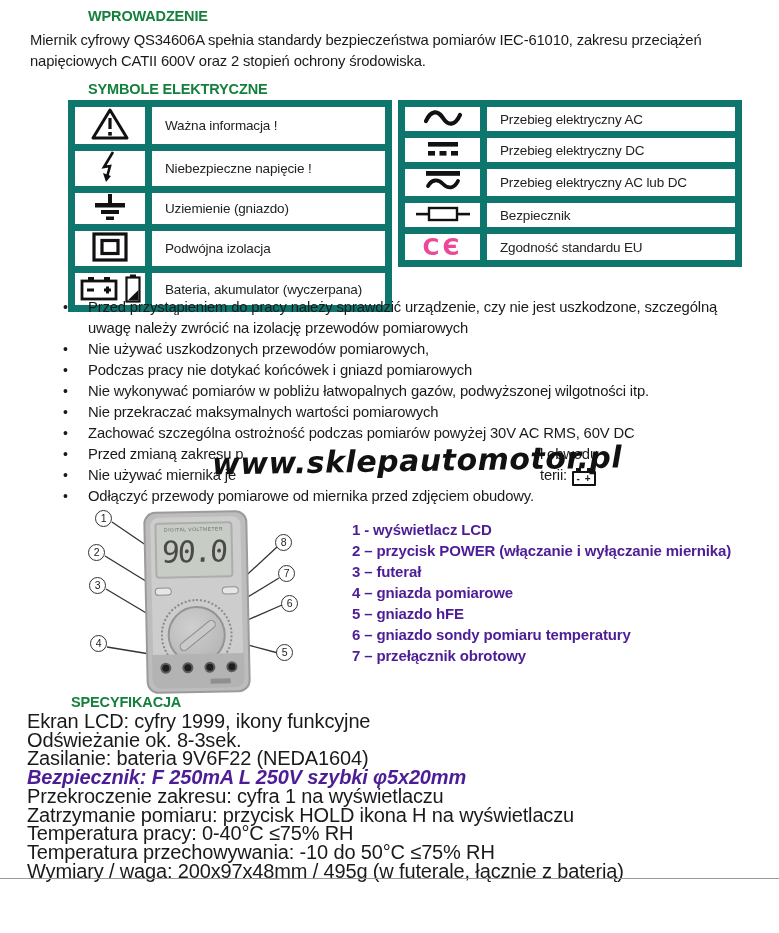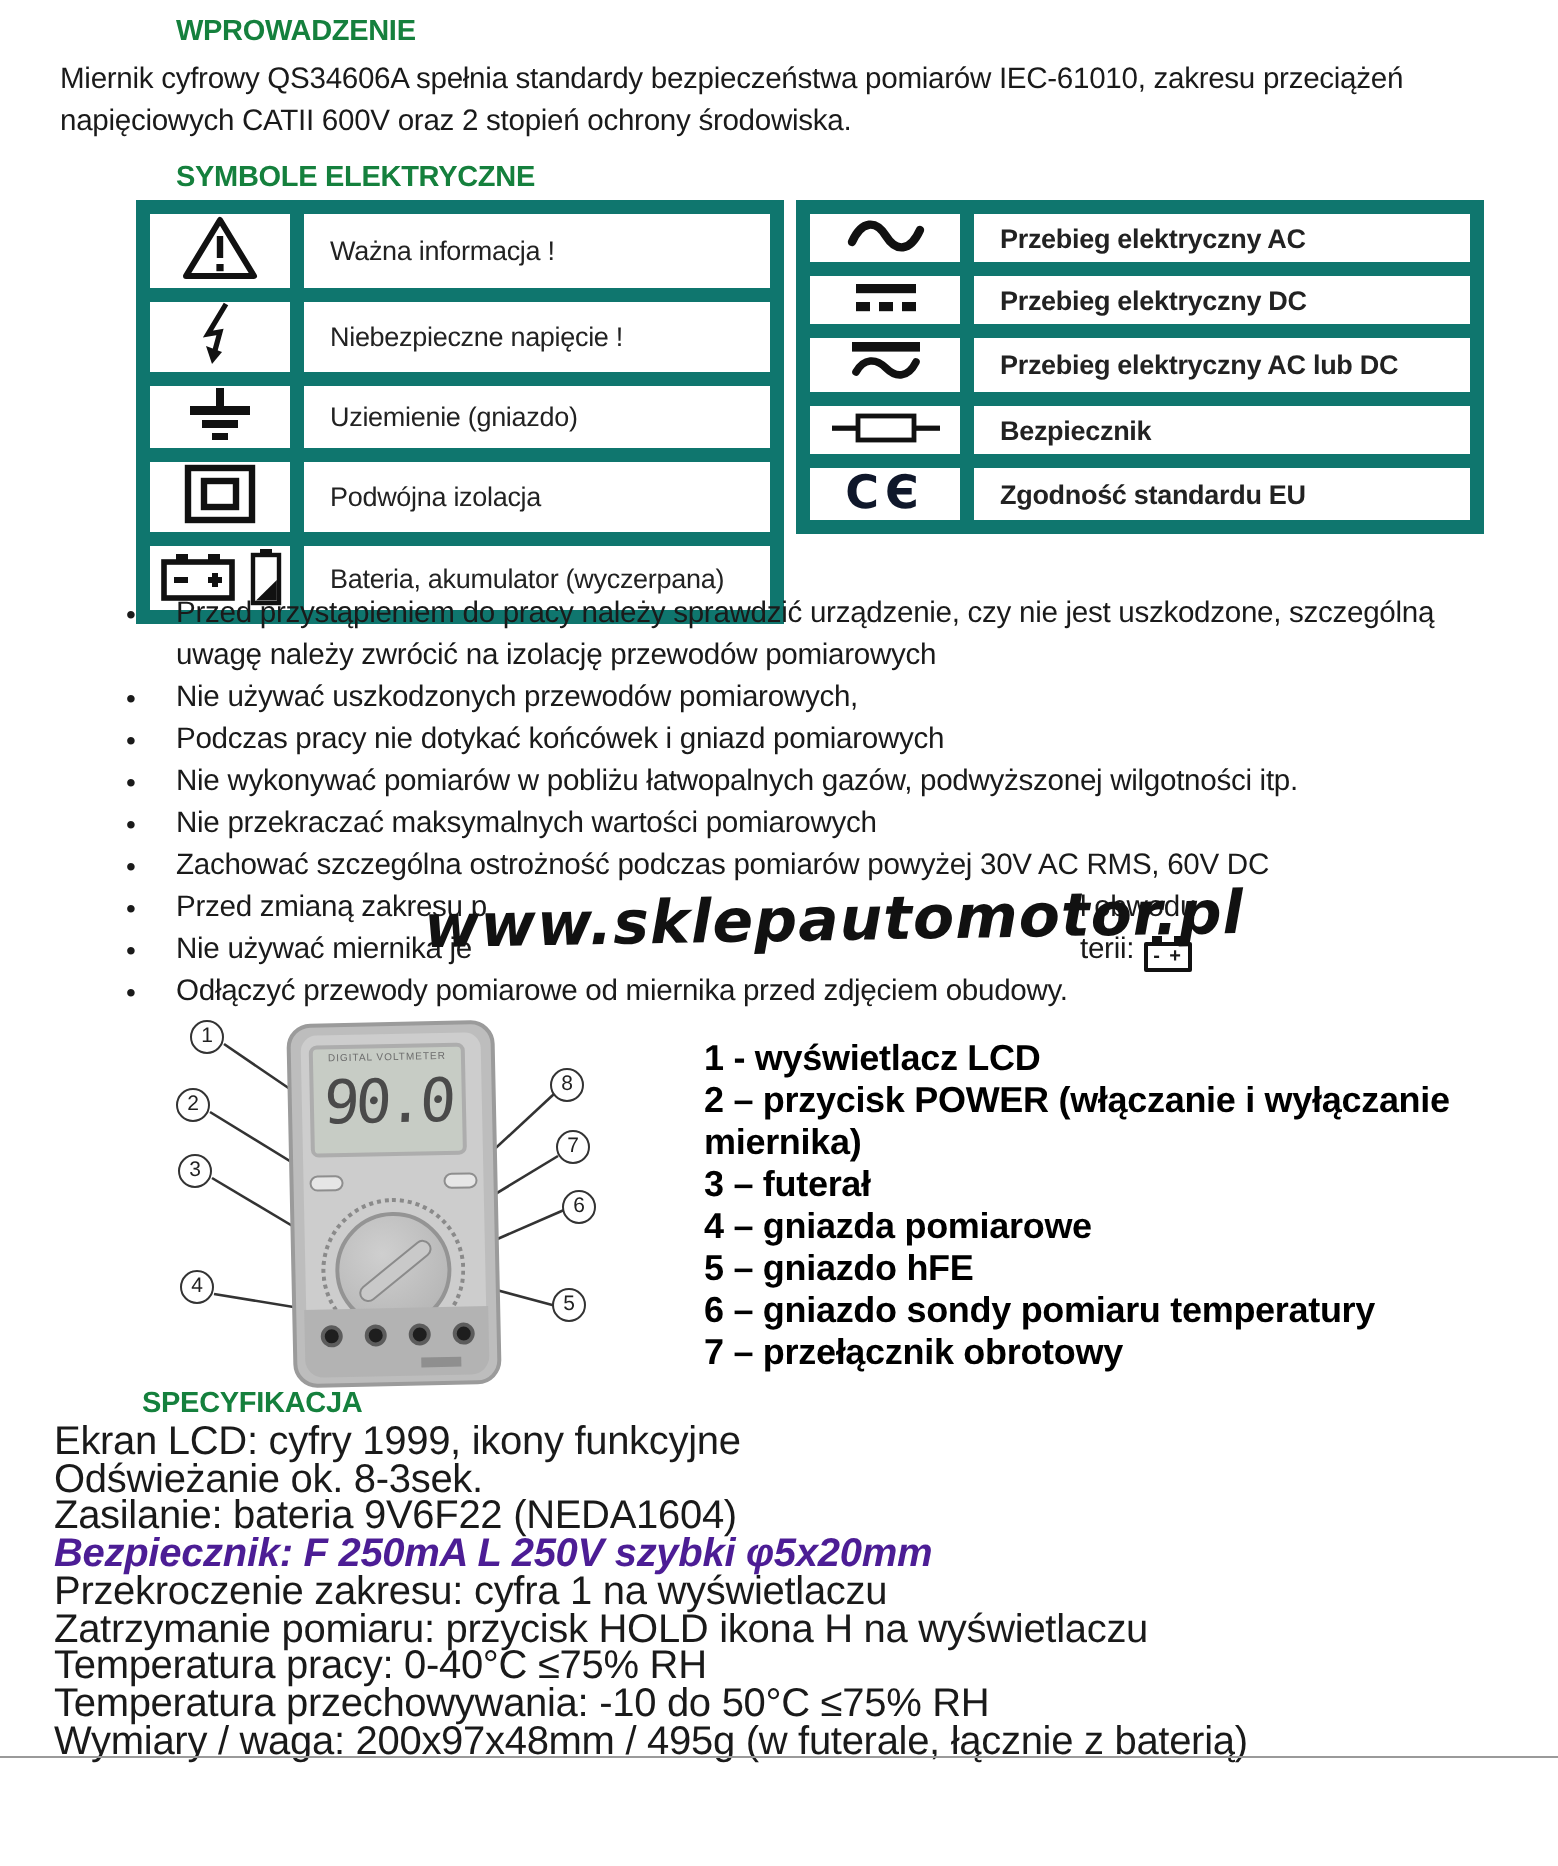--- a/index.html
+++ b/index.html
@@ -26,24 +26,24 @@
 
   
   table.sym { position:absolute; border-collapse:collapse; table-layout:fixed; }
   #sym-left  { top:100px; left:68px; }
   #sym-right { top:100px; left:398px; }
   table.sym td { border:7px solid #0f766e; height:31px; font-size:13.5px; color:#222; background:#fff; }
   td.ic { text-align:center; vertical-align:middle; }
   #sym-left  td.ic { width:77px; }
   #sym-left  td.tx { width:240px; padding-left:13px; }
   #sym-right td.ic { width:82px; }
-  #sym-right td.tx { width:255px; padding-left:13px;font-weight:bold; }
+  #sym-right td.tx { width:255px; padding-left:13px; }
   .icwrap { display:inline-flex; align-items:center; justify-content:center; gap:5px; }
 
-  .ce-mark { font-family:"DejaVu Sans", sans-serif; font-size:23px; font-weight:600; letter-spacing:3px; color:#0f172a; }
+  .ce-mark { font-family:"DejaVu Sans", sans-serif; font-size:23px; font-weight:600; letter-spacing:3px; color:#ec4899; }
 
   
   #bullets { position:absolute; top:297px; left:60px; width:660px; font-size:14.8px; line-height:21px; }
   .bullet { position:relative; padding-left:28px; }
   .bullet::before { content:"•"; position:absolute; left:3px; top:0; font-size:14px; }
   .frag-right { position:absolute; left:480px; top:0; white-space:nowrap; }
 
   .batt-inline {
     display:inline-block; position:relative;
     width:24px; height:15px; border:2px solid #111; border-radius:1px;
@@ -91,21 +91,21 @@
     background:radial-gradient(circle at 40% 35%, #cfcfcf, #b0b0b0); border:2px solid #949494; border-radius:50%; }
   .dial-pointer { position:absolute; left:6px; top:23px; width:44px; height:9px;
     background:#c9c9c9; border:1px solid #8b8b8b; border-radius:5px; transform:rotate(-38deg); }
   .meter-bottom { position:absolute; left:4px; right:4px; bottom:3px; height:34px;
     background:#b3b3b3; border-radius:0 0 9px 9px; }
   .jack { position:absolute; top:8px; width:11px; height:11px; background:#1e1e1e;
     border:2px solid #5c5c5c; border-radius:50%; }
   .jack1{left:8px;} .jack2{left:30px;} .jack3{left:52px;} .jack4{left:74px;}
   .model-chip { position:absolute; right:14px; bottom:4px; width:20px; height:5px; background:#8f8f8f; }
 
-  #parts { position:absolute; left:352px; top:14px; font-weight:bold; font-size:18px; line-height:21px; color:#000000; }
+  #parts { position:absolute; left:352px; top:14px; font-weight:bold; font-size:15px; line-height:21px; color:#4c1d95; }
 
   
   #spec-lines { position:absolute; top:712px; left:27px; font-size:20px; line-height:18.7px; }
   .spec-bold { font-weight:bold; color:#4c1d95;font-style:italic; }
 
   #bottom-rule { position:absolute; top:878px; left:0; width:779px; border-top:1.4px solid #9a9a9a; }
 
   svg.symicon { display:block; }
 </style>
 </head>

